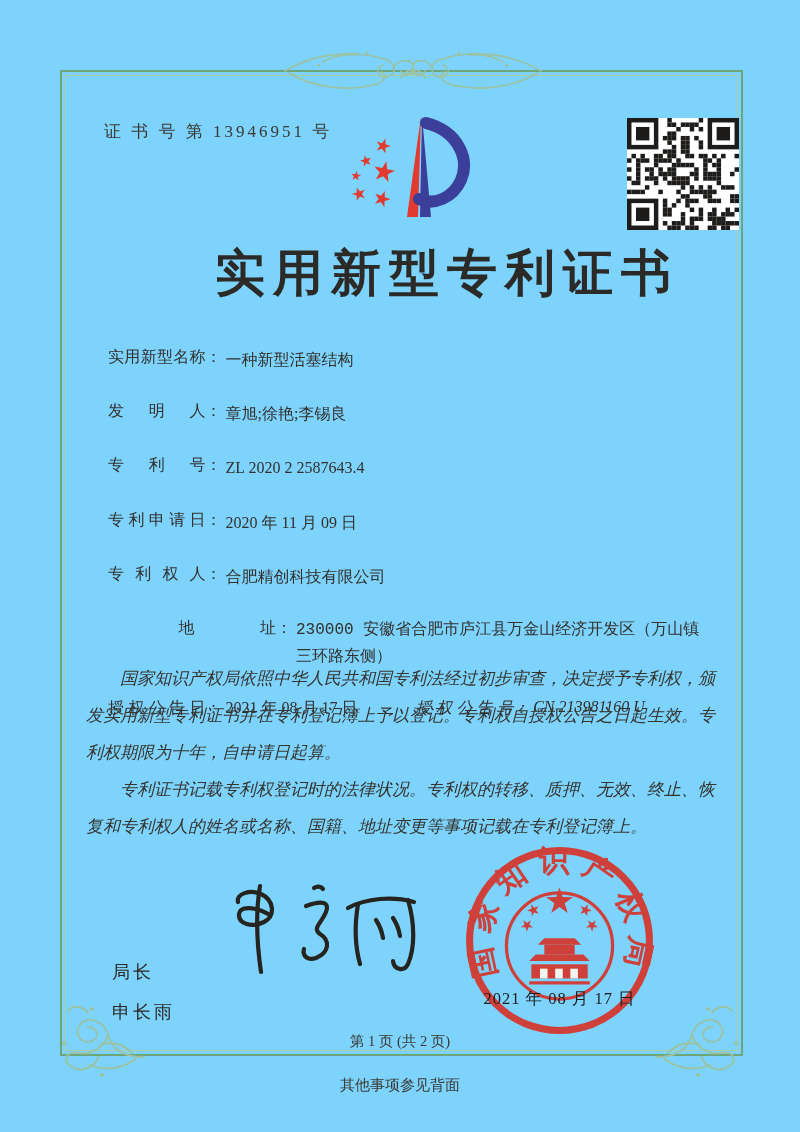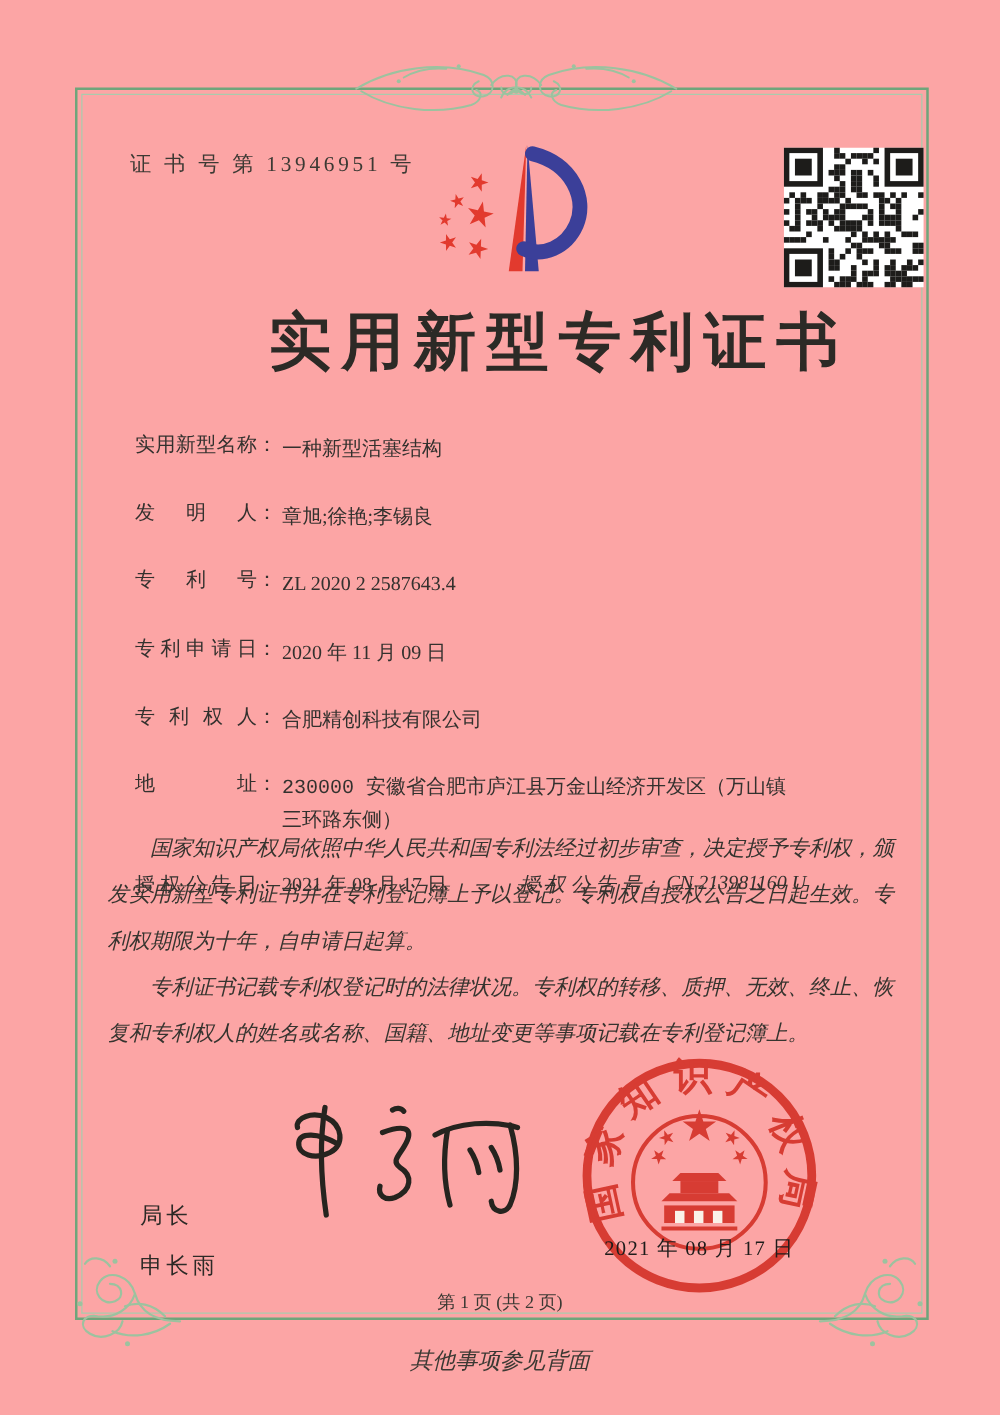--- a/index.html
+++ b/index.html
@@ -1,34 +1,34 @@
 <!DOCTYPE html>
 <html><head>
 <meta charset="utf-8">
 <style>
   html,body{margin:0;padding:0;background:#e8e4d8;}
   #page{
     position:relative;width:800px;height:1132px;margin:0 auto;
-    background:#fca5a5;overflow:hidden;
+    background:#7dd3fc;overflow:hidden;
     font-family:"Liberation Serif","DejaVu Serif",serif;color:#33312e;
   }
   
   .frame{position:absolute;left:60px;top:70px;width:683px;height:986px;
     border:2px solid #6fa57b;box-sizing:border-box;}
   .frame::after{content:'';position:absolute;inset:3px;border:1px solid #a9cbad;}
   .ornament{position:absolute;pointer-events:none;}
   
   .cert-no{position:absolute;left:104px;top:120px;font-size:17px;letter-spacing:3px;color:#3b3933;}
   .logo{position:absolute;left:333px;top:110px;}
   .qr{position:absolute;left:627px;top:118px;width:112px;height:112px;}
   .title{position:absolute;left:0;top:240px;width:100%;text-align:center;
     font-size:50px;font-weight:600;letter-spacing:8px;color:#2c2a26;padding-left:47px;}
   
   .fields{position:absolute;left:108px;top:346px;width:592px;font-size:16px;}
-  .field-row{display:flex;margin-bottom:27px;line-height:1.35;}
+  .field-row{display:flex;margin-bottom:27px;line-height:1.35;justify-content:flex-end;}
   .field-label{display:inline-block;width:6.1em;text-align:justify;text-align-last:justify;flex:0 0 auto;}
   .field-colon{flex:0 0 auto;margin-right:4px;}
   .field-value{flex:1 1 auto;line-height:1.7;}
   .row-address .field-value{max-width:404px;font-family:Liberation Mono, monospace;}
   .grant-row{display:flex;margin-top:6px;}
   .grant-group{display:flex;}
   .grant-group.second{margin-left:58px;font-style:italic;}
   
   .paras{position:absolute;left:86px;top:660px;width:644px;
     font-size:17px;line-height:2.18;font-style:italic;color:#36342f;}
@@ -38,21 +38,21 @@
     font-family:"Liberation Sans","DejaVu Sans",sans-serif;font-size:18px;letter-spacing:3px;color:#2c2a26;margin-top:48px;}
   .signoff div{margin-bottom:16px;}
   .signature{position:absolute;left:218px;top:872px;}
   
   .seal{position:absolute;left:462px;top:843px;opacity:.93;}
   .seal-date{position:absolute;left:462px;top:988px;width:195px;text-align:center;
     font-size:16.5px;letter-spacing:1px;color:#1d1c1a;}
   
   .page-num{position:absolute;left:0;top:1032px;width:100%;text-align:center;font-size:14.5px;color:#3b3933;}
   .back-note{position:absolute;left:0;top:1076px;width:100%;text-align:center;
-    font-size:18px;font-style:italic;color:#3b3933;}
+    font-size:15px;color:#3b3933;}
 </style>
 </head>
 <body>
 
 <div id="page">
 
   <div class="frame"></div>
 
   <svg class="ornament" style="left:283px;top:44px" width="260" height="54" viewBox="0 0 260 54">
     <g stroke="#9cc29f" stroke-width="1.6" fill="none" stroke-linecap="round">

